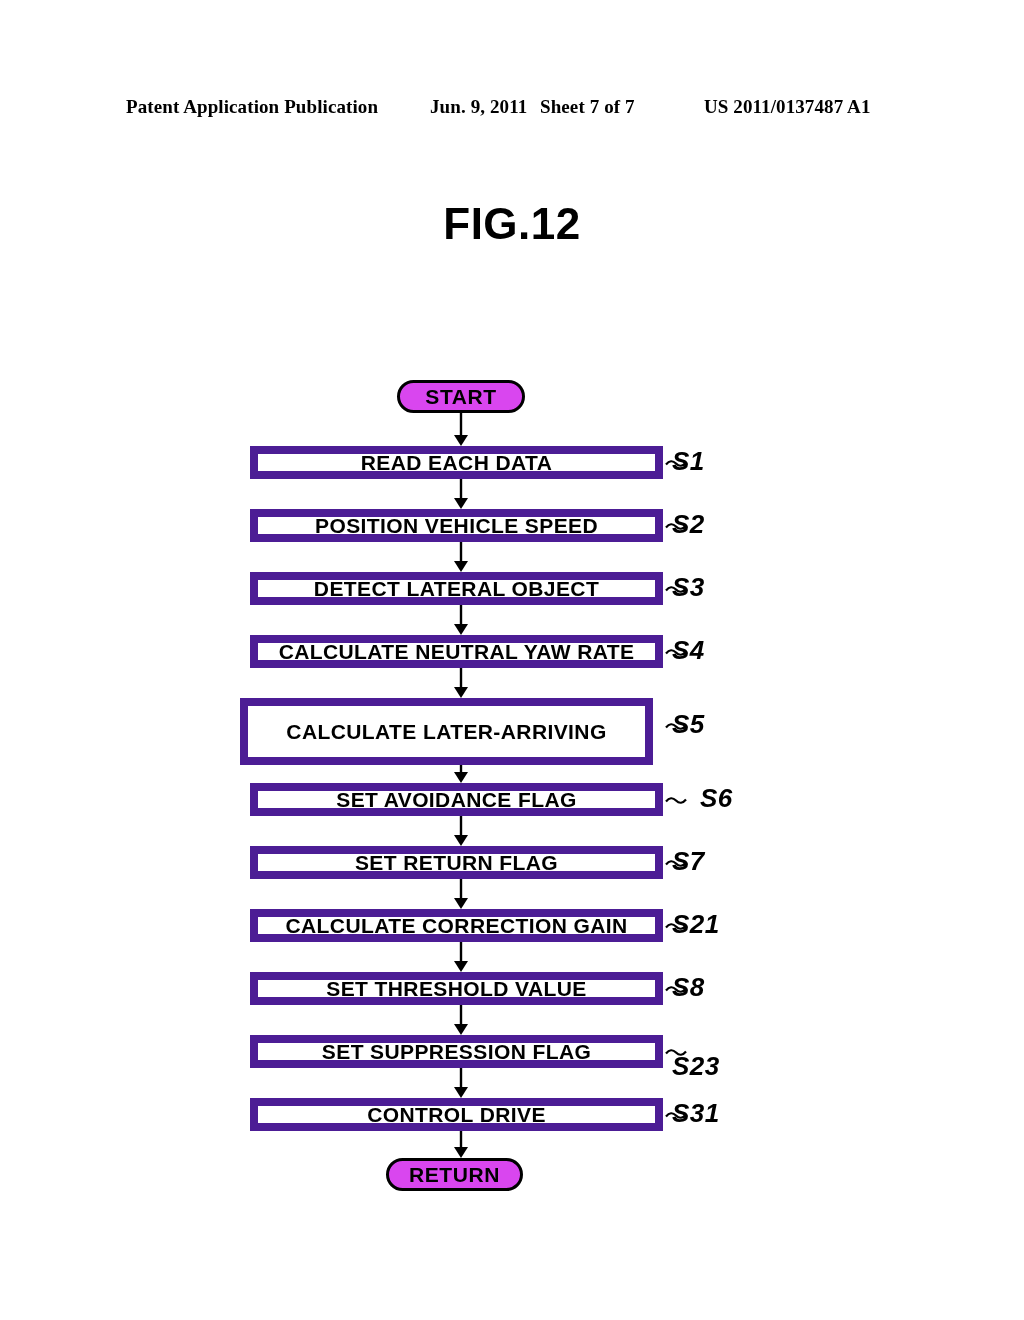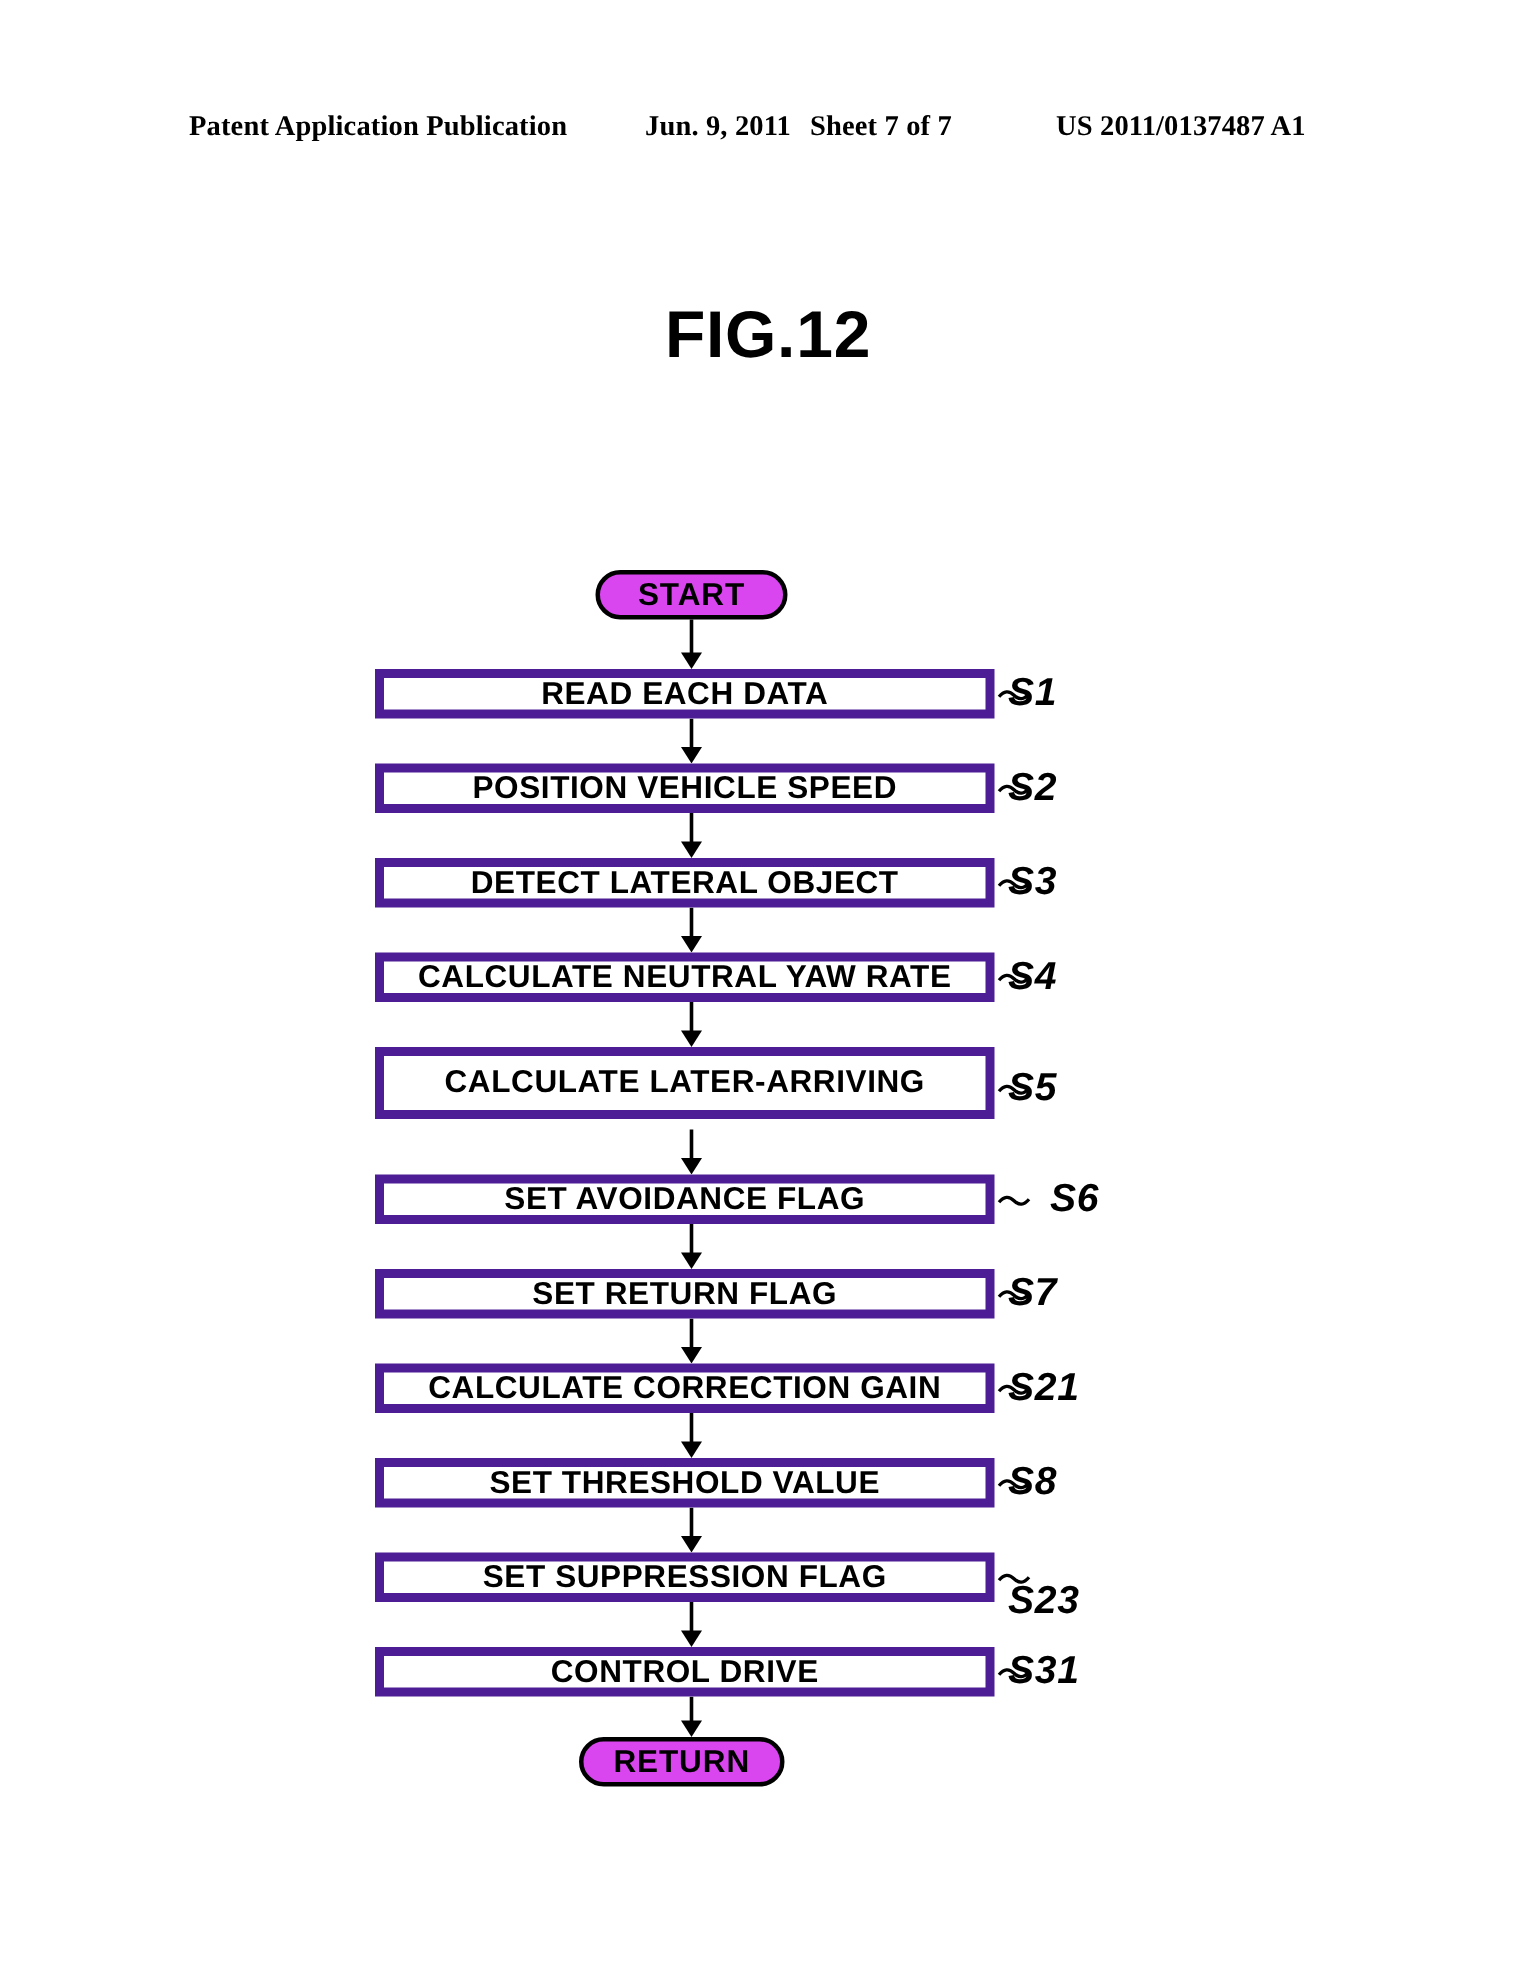--- a/index.html
+++ b/index.html
@@ -12,21 +12,21 @@
     height: 1320px;
     position: relative;
     font-family: "Liberation Sans", sans-serif;
     color: #000000;
     overflow: hidden;
   }
 
   
   .pat-header {
     position: absolute;
-    top: 74px;
+    top: 96px;
     left: 0;
     width: 1024px;
     height: 26px;
     font-family: "Liberation Serif", serif;
     font-weight: bold;
     font-size: 19px;
     letter-spacing: 0.1px;
     color: #000;
     white-space: nowrap;
   }
@@ -72,21 +72,21 @@
     font-size: 21px;
     letter-spacing: 0.6px;
   }
   .terminal.start  { left: 397px; top: 380px; width: 128px; height: 33px; }
   .terminal.return { left: 386px; top: 1158px; width: 137px; height: 33px; }
 
   
   .proc {
     position: absolute;
     box-sizing: border-box;
-    border: 6px solid #4c1d95;
+    border: 8px solid #4c1d95;
     background: #fff;
     display: flex;
     align-items: center;
     justify-content: center;
     text-align: center;
     font-weight: bold;
     font-size: 21px;
     letter-spacing: 0.4px;
     line-height: 1.02;
     padding: 0 6px;
@@ -191,21 +191,21 @@
     </div>
     <div class="step-ref" style="left: 672px; top: 508.5px;"><span>S2</span></div>
     <div class="proc" style="left: 250px; top: 572px; width: 413px; height: 33px;">
       <div><span>DETECT LATERAL OBJECT</span></div>
     </div>
     <div class="step-ref" style="left: 672px; top: 571.5px;"><span>S3</span></div>
     <div class="proc" style="left: 250px; top: 635px; width: 413px; height: 33px;">
       <div><span>CALCULATE NEUTRAL YAW RATE</span></div>
     </div>
     <div class="step-ref" style="left: 672px; top: 634.5px;"><span>S4</span></div>
-    <div class="proc" style="left: 250px; top: 698px; width: 413px; height: 48px;">
+    <div class="proc" style="left: 240px; top: 698px; width: 413px; height: 67px;">
       <div><span>CALCULATE LATER-ARRIVING</span></div>
     </div>
     <div class="step-ref" style="left: 672px; top: 708.5px;"><span>S5</span></div>
     <div class="proc" style="left: 250px; top: 783px; width: 413px; height: 33px;">
       <div><span>SET AVOIDANCE FLAG</span></div>
     </div>
     <div class="step-ref" style="left: 672px; top: 782.5px; margin-left: 28px;"><span>S6</span></div>
     <div class="proc" style="left: 250px; top: 846px; width: 413px; height: 33px;">
       <div><span>SET RETURN FLAG</span></div>
     </div>

